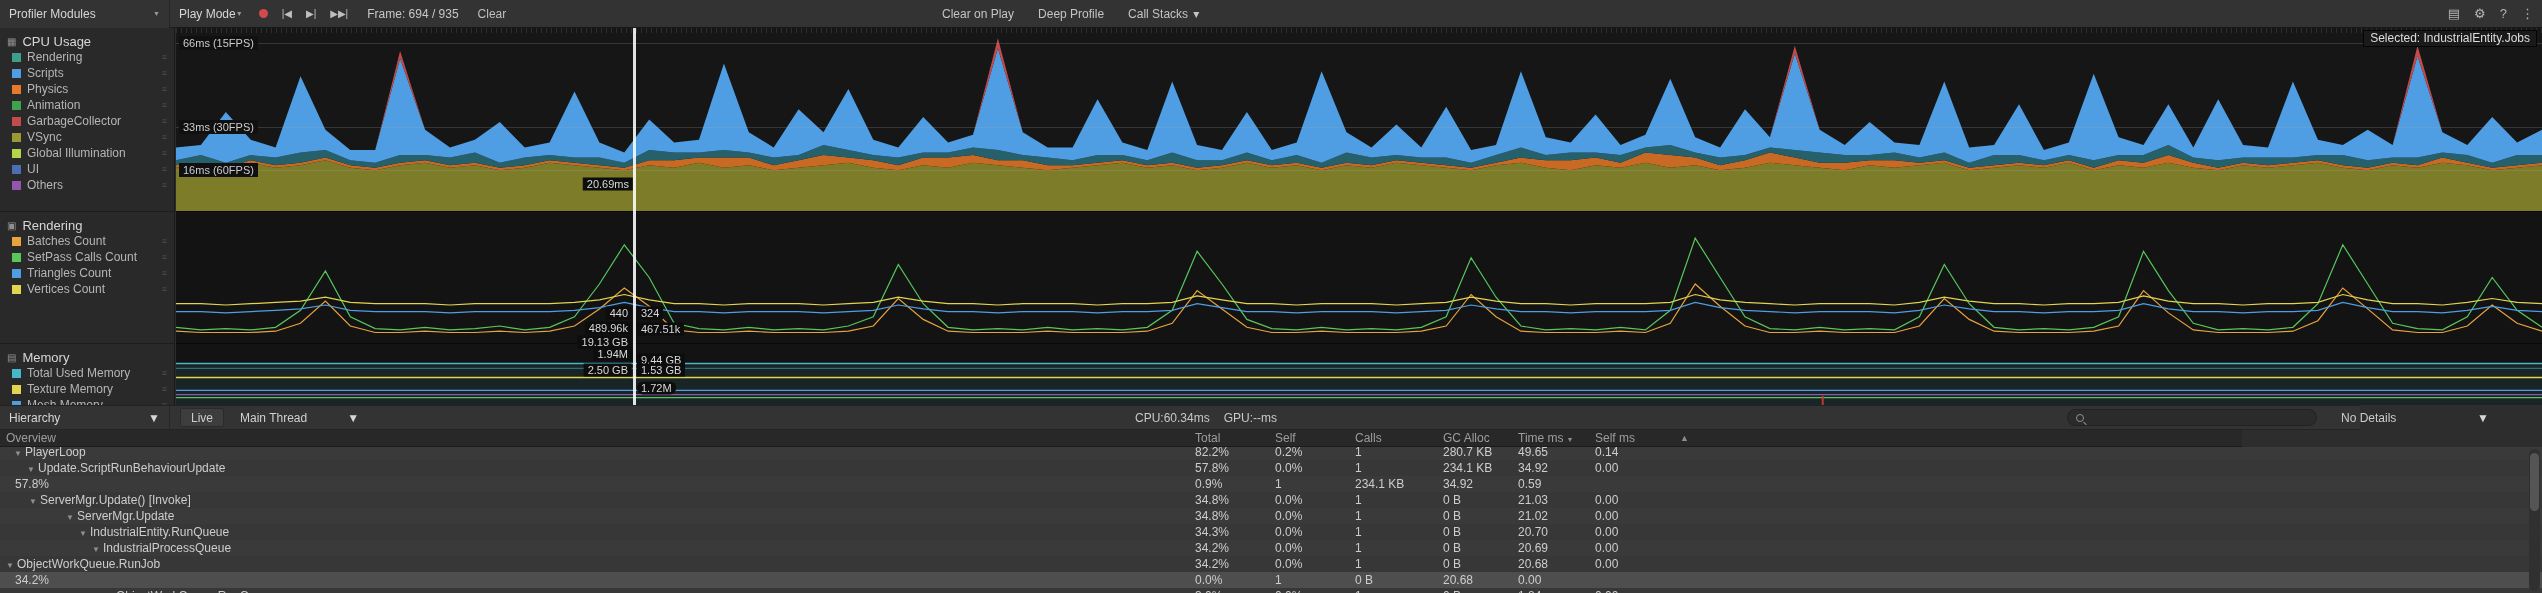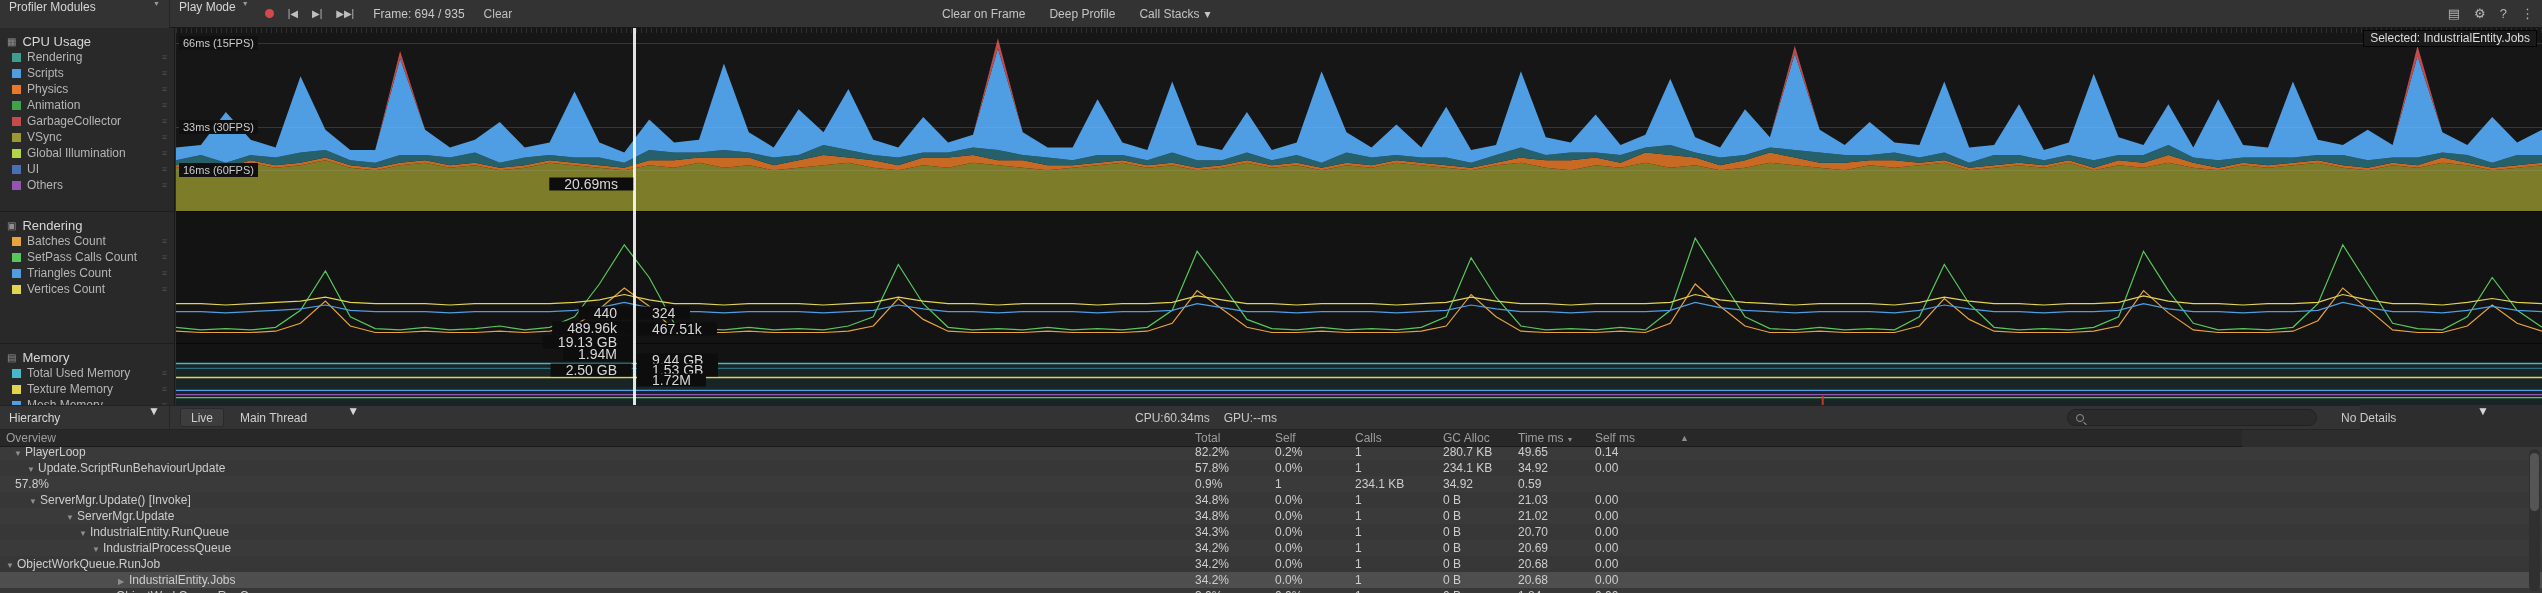--- a/index.html
+++ b/index.html
@@ -1,21 +1,21 @@
 <!DOCTYPE html>
 <html><head>
 <meta charset="utf-8">
 <style>
   *{margin:0;padding:0;box-sizing:border-box}
   html,body{width:2542px;height:593px;overflow:hidden}
   body{background:#2d2d2d;font-family:"Liberation Sans",sans-serif;font-size:12px;color:#c8c8c8;position:relative}
 
   
   .toolbar{position:absolute;top:0;left:0;width:2542px;height:28px;background:#333333;border-bottom:1px solid #191919;display:flex;align-items:center;z-index:20}
-  .tb-dd{height:28px;display:flex;gap:6px;padding:0 9px;color:#d6d6d6;font-size:12px;cursor:default}
+  .tb-dd{height:28px;display:flex;align-items:center;padding:0 9px;color:#d6d6d6;font-size:12px;cursor:default}
   .tb-dd .arrow{font-size:7px;color:#999}
   .modules-dd{width:170px;justify-content:space-between;border-right:1px solid #262626;background:#333333}
   .tb-btn{height:22px;display:flex;align-items:center;padding:0 7px;color:#bfbfbf;background:transparent;border:none;font-size:10px;cursor:default}
   .rec-dot{width:9px;height:9px;border-radius:50%;background:#d34a4a;display:inline-block}
   .frame-label{padding:0 12px;color:#c8c8c8;font-size:12px}
   .toggles{position:absolute;left:932px;display:flex;align-items:center;gap:4px}
   .toggle-btn{height:20px;display:flex;align-items:center;gap:5px;padding:0 10px;color:#c4c4c4;font-size:12px}
   .toolbar-right{position:absolute;right:8px;display:flex;align-items:center;gap:14px;color:#b5b5b5;font-size:13px}
 
   
@@ -34,21 +34,21 @@
   .chart-cpu{height:183px;background:#161616}
   .chart-rendering{height:132px;background:#131313;border-top:1px solid #090909}
   .chart-memory{height:62px;background:#131313;border-top:1px solid #090909}
   .chart-section svg{position:absolute;left:0;bottom:0;display:block}
   .ticks{position:absolute;top:0;left:0;right:0;height:5px;background:repeating-linear-gradient(90deg,#4c4c4c 0 1px,transparent 1px 5px);opacity:.45}
   .grid-line{position:absolute;left:0;right:0;height:1px;background:rgba(170,170,170,.22);z-index:2}
   .grid-label{position:absolute;left:3px;transform:translateY(-50%);background:#101010;color:#cccccc;font-size:11px;line-height:14px;padding:0 4px;z-index:3;white-space:nowrap}
   .selected-banner{position:absolute;top:2px;right:5px;background:#1a1a1a;border:1px solid #050505;color:#dedede;font-size:12px;line-height:15px;padding:0 6px;z-index:6;white-space:nowrap}
   .sel-overlay{position:absolute;inset:0;z-index:8;pointer-events:none}
   .sel-line{position:absolute;top:0;bottom:0;width:3px;background:rgba(255,255,255,.88)}
-  .sel-label{position:absolute;background:#0d0d0d;color:#d8d8d8;font-size:14px;line-height:13px;padding:0 15px;white-space:nowrap}
+  .sel-label{position:absolute;background:#0d0d0d;color:#d8d8d8;font-size:11px;line-height:13px;padding:0 4px;white-space:nowrap}
   .sel-label.left{transform:translate(-100%,-50%)}
   .sel-label.right{transform:translateY(-50%)}
 
   
   .h-toolbar{position:absolute;top:405px;left:0;width:2360px;height:25px;background:#333333;border-top:1px solid #222;border-bottom:1px solid #242424;display:flex;align-items:center;z-index:10}
   .hier-dd{width:170px;height:25px;display:flex;align-items:center;justify-content:space-between;padding:0 9px;border-right:1px solid #262626;color:#d6d6d6}
   .live-btn{margin-left:10px;height:19px;display:flex;align-items:center;padding:0 10px;color:#cccccc;background:#3d3d3d;border:1px solid #2a2a2a;border-radius:2px;font-size:12px}
   .thread-dd{margin-left:6px;height:25px;display:flex;align-items:center;gap:40px;padding:0 10px;color:#d0d0d0}
   .cpu-gpu{position:absolute;left:1135px;display:flex;gap:14px;color:#c8c8c8}
   .search-box{position:absolute;left:2067px;width:250px;height:17px;border-radius:9px;background:#2b2b2b;border:1px solid #212121;display:flex;align-items:center;padding:0 8px;gap:7px}
@@ -98,21 +98,21 @@
   <button class="tb-btn">
       <span>▶▶|</span>
     </button>
   <span class="frame-label">Frame: 694 / 935</span>
   <button class="tb-btn" style="font-size:12px">
       <span>Clear</span>
     </button>
 
   <div class="toggles">
     <div class="toggle-btn">
-        <span>Clear on Frame</span>
+        <span>Clear on Play</span>
       </div>
     <div class="toggle-btn">
         <span>Deep Profile</span>
       </div>
     <div class="toggle-btn">
       <span>Call Stacks</span>
       <span class="arrow">▾</span>
     </div>
   </div>
 
@@ -271,21 +271,21 @@
         <div class="sel-label left" style="left: 457px; top: 156px;">20.69ms</div>
         <div class="sel-label left" style="left: 456px; top: 285px;">440</div>
         <div class="sel-label left" style="left: 456px; top: 300px;">489.96k</div>
         <div class="sel-label left" style="left: 456px; top: 314px;">19.13 GB</div>
         <div class="sel-label left" style="left: 456px; top: 326px;">1.94M</div>
         <div class="sel-label left" style="left: 456px; top: 342px;">2.50 GB</div>
         <div class="sel-label right" style="left: 461px; top: 285px;">324</div>
         <div class="sel-label right" style="left: 461px; top: 301px;">467.51k</div>
         <div class="sel-label right" style="left: 461px; top: 332px;">9.44 GB</div>
         <div class="sel-label right" style="left: 461px; top: 342px;">1.53 GB</div>
-        <div class="sel-label right" style="left: 461px; top: 352px;">1.72M</div>
+        <div class="sel-label right" style="left: 461px; top: 360px; border-radius: 6px;">1.72M</div>
       </div>
   </div>
 </div>
 
 <div class="h-toolbar">
   <div class="hier-dd">
     <span>Hierarchy</span>
     <span class="tb-dd arrow" style="padding:0">▼</span>
   </div>
   <div class="live-btn">
@@ -403,21 +403,20 @@
       <div class="cell num">34.2%</div>
       <div class="cell num">0.0%</div>
       <div class="cell num">1</div>
       <div class="cell num">0 B</div>
       <div class="cell num">20.68</div>
       <div class="cell num">0.00</div>
       <div class="cell warn"></div>
       <div class="cell"></div>
     </div>
     <div class="t-row grid-cols sel">
-      <div class="cell name" style="padding-left: 118px;"><span class="fold">▶</span><span>IndustrialEntity.Jobs</span></div>
       <div class="cell num">34.2%</div>
       <div class="cell num">0.0%</div>
       <div class="cell num">1</div>
       <div class="cell num">0 B</div>
       <div class="cell num">20.68</div>
       <div class="cell num">0.00</div>
       <div class="cell warn"></div>
       <div class="cell"></div>
     </div>
     <div class="t-row grid-cols alt">

